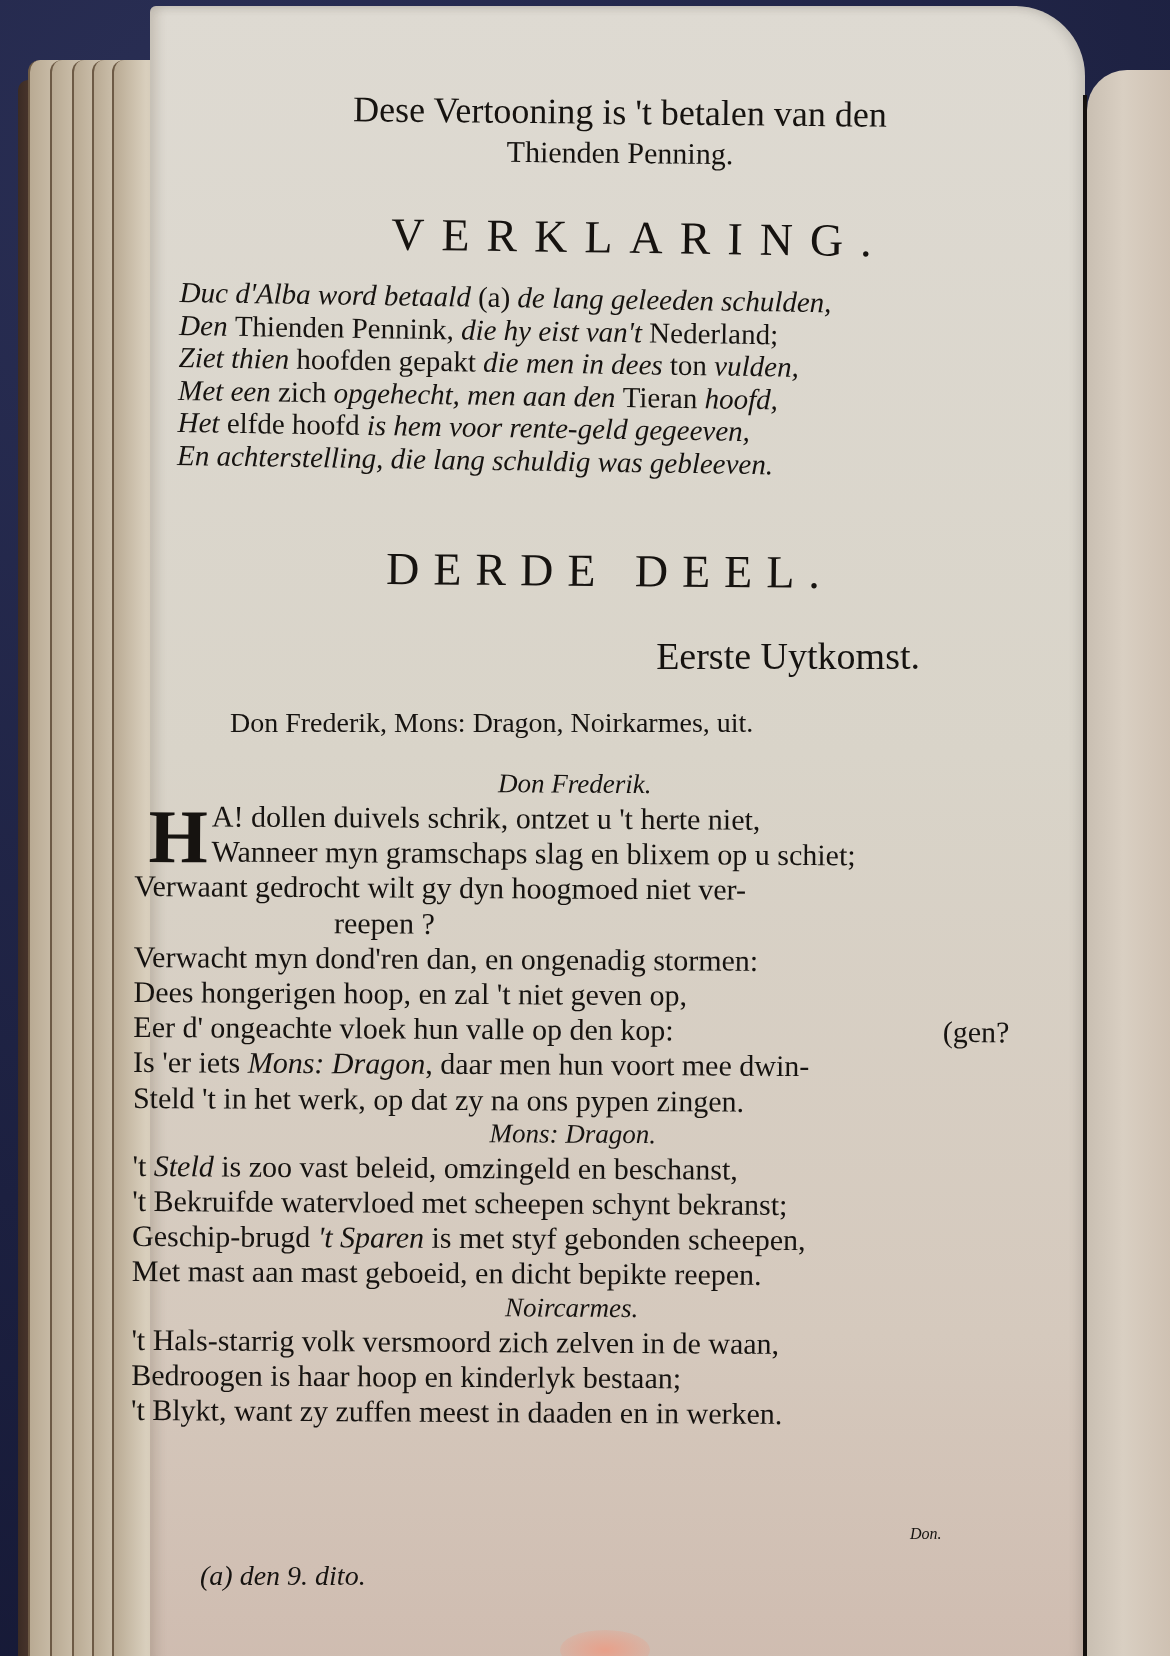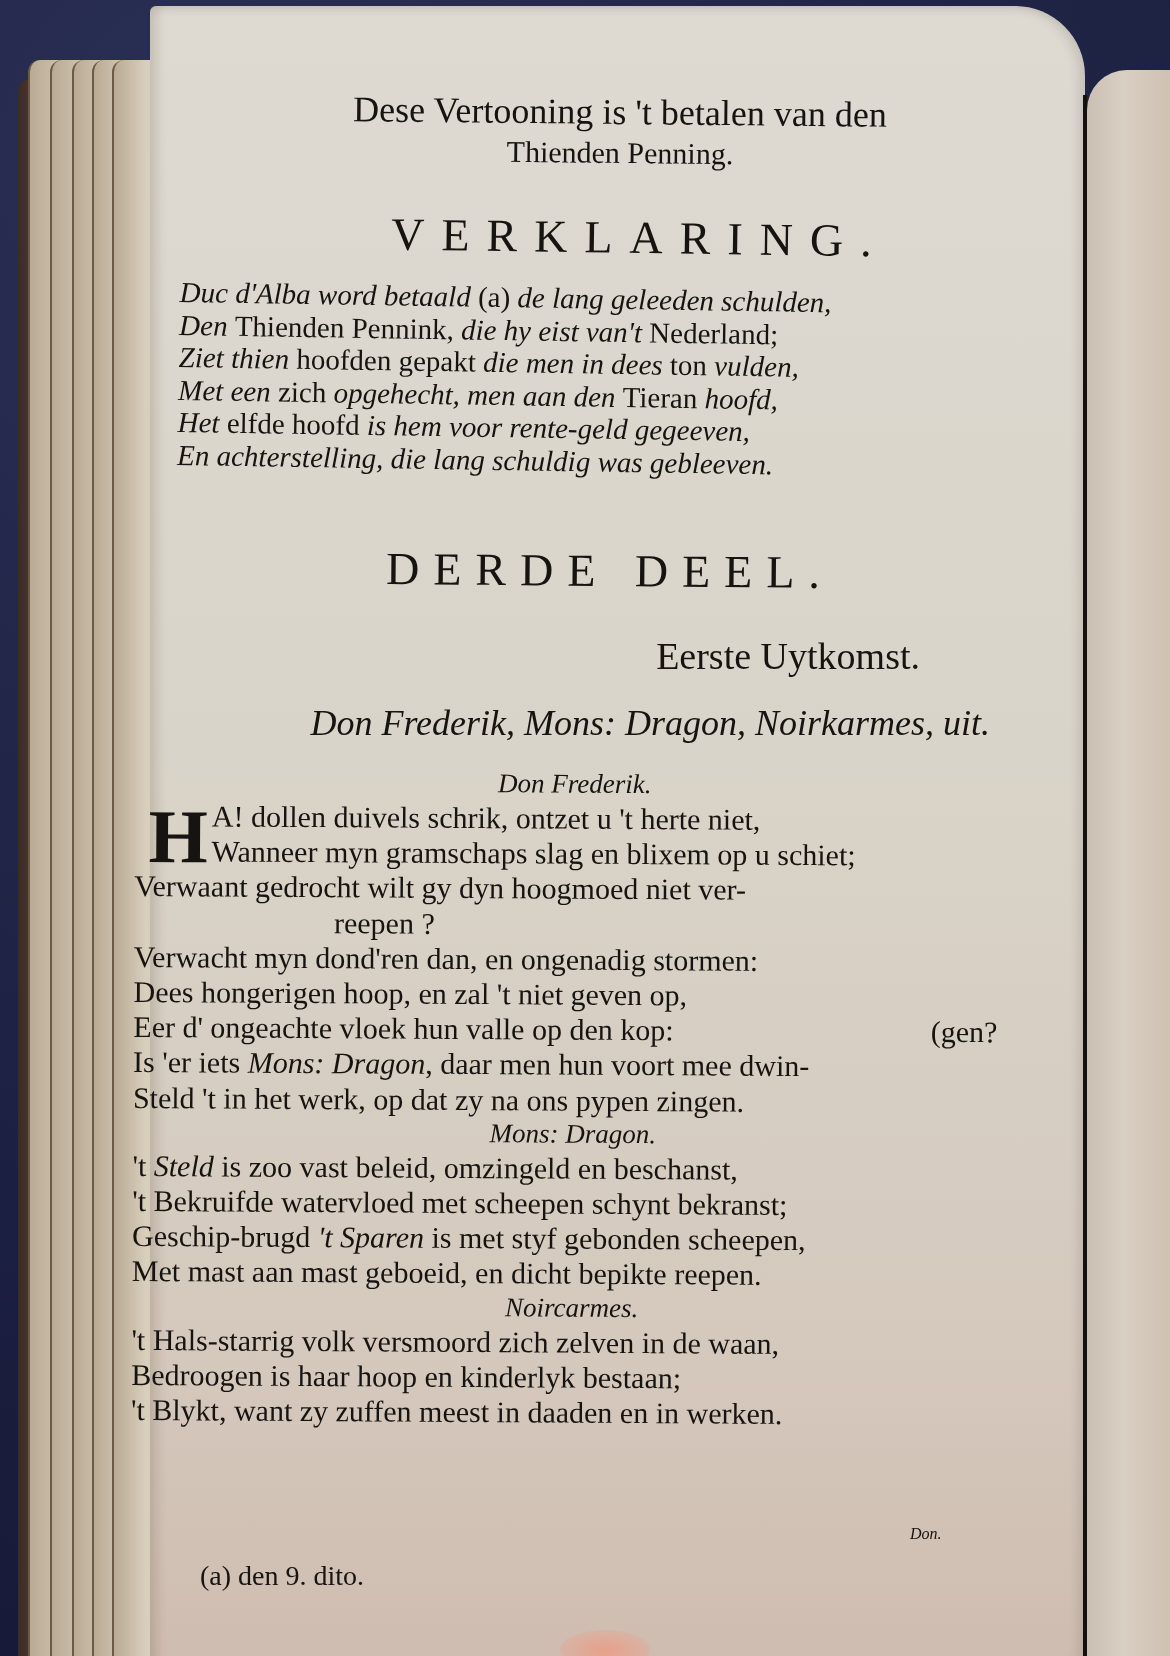--- a/index.html
+++ b/index.html
@@ -60,37 +60,37 @@
   .vline i { font-style:italic; }
   .part-title {
     left:300px; top:545px; width:620px; text-align:center;
     font-size:46px; letter-spacing:14px; line-height:52px; transform:rotate(0.5deg);
   }
   .scene-title {
     left:300px; top:634px; width:620px; text-align:right;
     font-size:38px; line-height:44px;
   }
   .cast {
-    left:230px; top:706px; width:760px; text-align:right;
-    font-size:36px; font-style:italic; line-height:34px;
+    left:230px; top:706px; width:760px; text-align:left;
+    font-size:28px; line-height:34px;
   }
   .speaker { text-align:center; font-style:italic; font-size:27px; line-height:33px; }
   .body { left:135px; top:765px; width:880px; transform:rotate(0.35deg); transform-origin:left top; }
   .bline { font-size:30px; line-height:35.2px; white-space:nowrap; position:relative; }
   .bline i { font-style:italic; }
   .dropcap {
     float:left; font-size:76px; line-height:60px; margin:8px 4px 0 14px; font-weight:bold;
   }
   .indent { padding-left:200px; }
-  .margin-note { position:absolute; right:16px; }
+  .margin-note { position:absolute; right:4px; }
   .catchword {
     left:910px; top:1525px; font-size:16px; font-style:italic;
   }
   .footnote {
-    left:200px; top:1560px; font-size:28px; 
+    left:200px; top:1560px; font-size:28px; font-style:italic;
   }
   .stain {
     position:absolute; left:560px; top:1630px; width:90px; height:40px; border-radius:50%;
     background:radial-gradient(#e8a08a, rgba(220,140,120,0));
   }
 </style>
 </head>
 <body>
 
 <div class="backdrop"></div>

